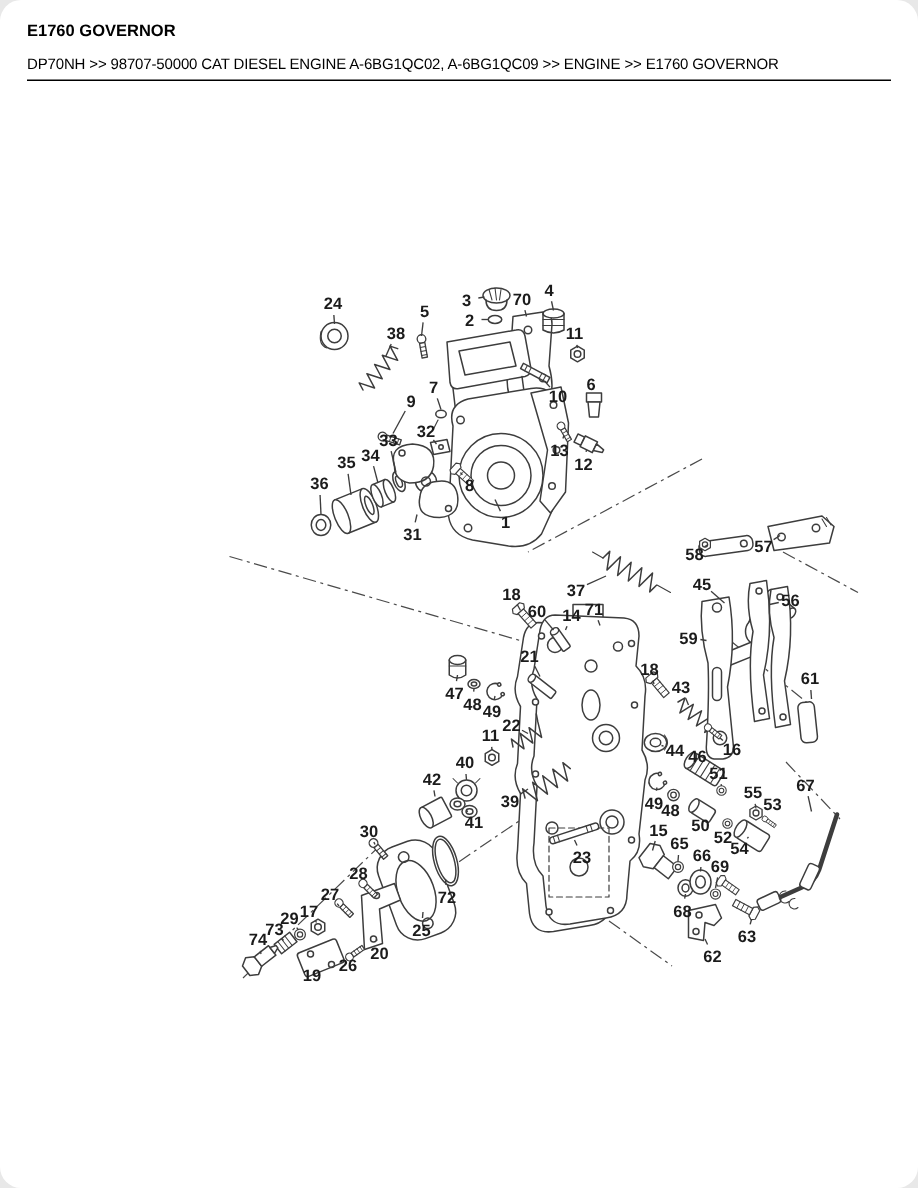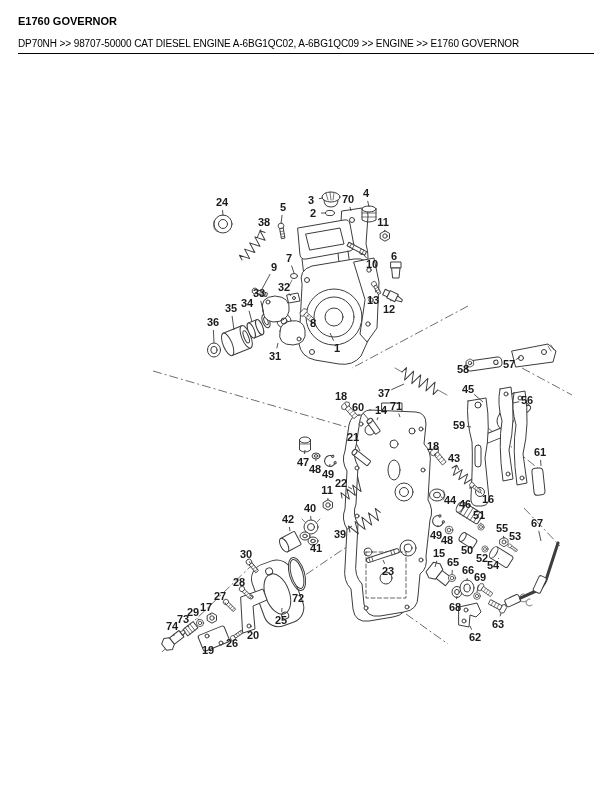--- a/index.html
+++ b/index.html
@@ -1,19 +1,19 @@
 <!DOCTYPE html>
 <html><head>
 <meta charset="utf-8">
 <style>
   html,body { margin:0; padding:0; background:#e8e8e8; }
   .page {
     position:relative; width:612px; height:792px; margin:0 auto;
     background:#ffffff; overflow:hidden;
-    font-family:"Liberation Sans", sans-serif; color:#000;
+    font-family:"Liberation Sans", sans-serif; color:#000;border-radius:14px;
   }
   .title {
     position:absolute; left:18px; top:15px;
     font-size:11px; font-weight:700; letter-spacing:0;
   }
   .breadcrumb {
     position:absolute; left:18px; top:38px; right:10px;
     font-size:10px; font-weight:400; letter-spacing:-0.1px; white-space:nowrap;
   }
   .rule {

